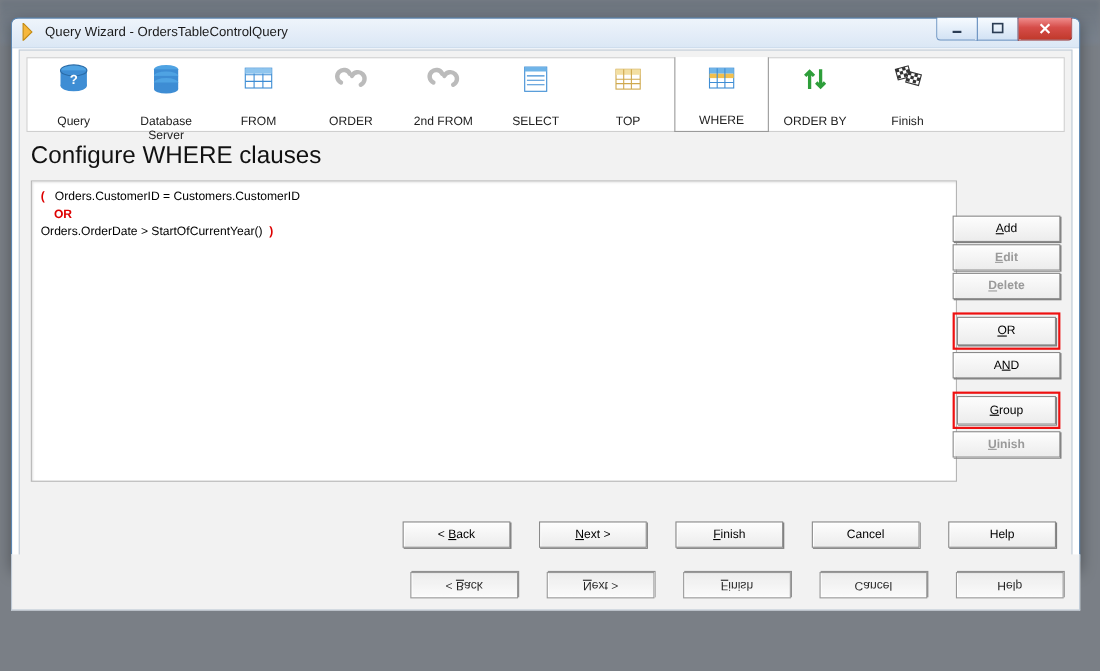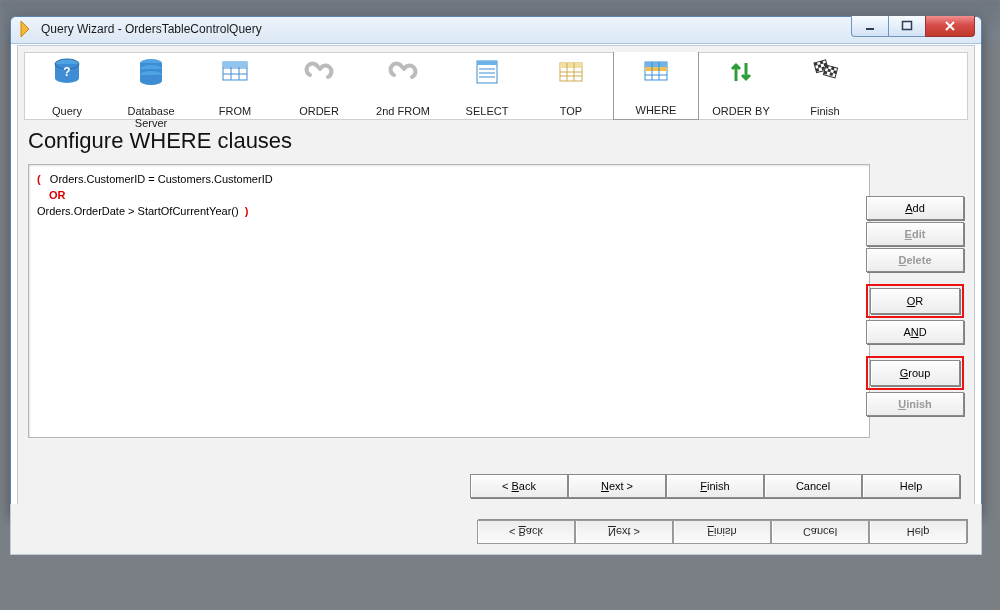--- a/index.html
+++ b/index.html
@@ -21,21 +21,21 @@
   .heading{position:absolute;left:10px;top:82px;font-size:22px;font-weight:400;color:#111;}
   .clause-box{position:absolute;left:10px;top:118px;width:824px;height:260px;background:#fff;border:1px solid #b5b5b5;box-shadow:inset 1px 1px 2px rgba(0,0,0,.12);padding:6px 8px;font-size:11px;line-height:16px;font-family:"Segoe UI",Tahoma,Arial,sans-serif;}
   .paren{color:#d00;font-weight:bold;}
   .kw-or{color:#d00;font-weight:bold;margin-left:12px;}
   .side{position:absolute;right:10px;top:118px;width:98px;display:flex;flex-direction:column;gap:2px;margin-top:32px;}
   .btn3d{height:22px;background:linear-gradient(to bottom,#fdfdfd,#ececec);border:1px solid #8a8a8a;box-shadow:1px 1px 0 #808080, inset 1px 1px 0 #fff;font-size:11px;color:#000;display:flex;align-items:center;justify-content:center;cursor:default;}
   .btn3d.disabled{color:#9a9a9a;font-weight:bold;}
   .btn3d .ul{text-decoration:underline;}
   .hl{border:2px solid #e11;padding:2px;margin-top:10px;}
   .hl .btn3d{height:24px;}
-  .navrow{position:absolute;left:0;right:0;bottom:8px;height:26px;display:flex;justify-content:flex-end;gap:0;padding-right:14px;}
+  .navrow{position:absolute;left:0;right:0;bottom:8px;height:26px;display:flex;justify-content:flex-end;gap:26px;padding-right:14px;}
   .navrow .btn3d{width:96px;}
   
   .ghost-window{position:absolute;left:10px;top:504px;width:970px;height:50px;background:#f2f2f2;border:1px solid #bfcad6;border-top:none;}
   .ghost-window .navrow{bottom:auto;top:14px;}
   .mirror{transform:scaleY(-1);opacity:.85;}
   
   .ico{width:34px;height:30px;}
   svg{display:block;}
 </style>
 </head>

